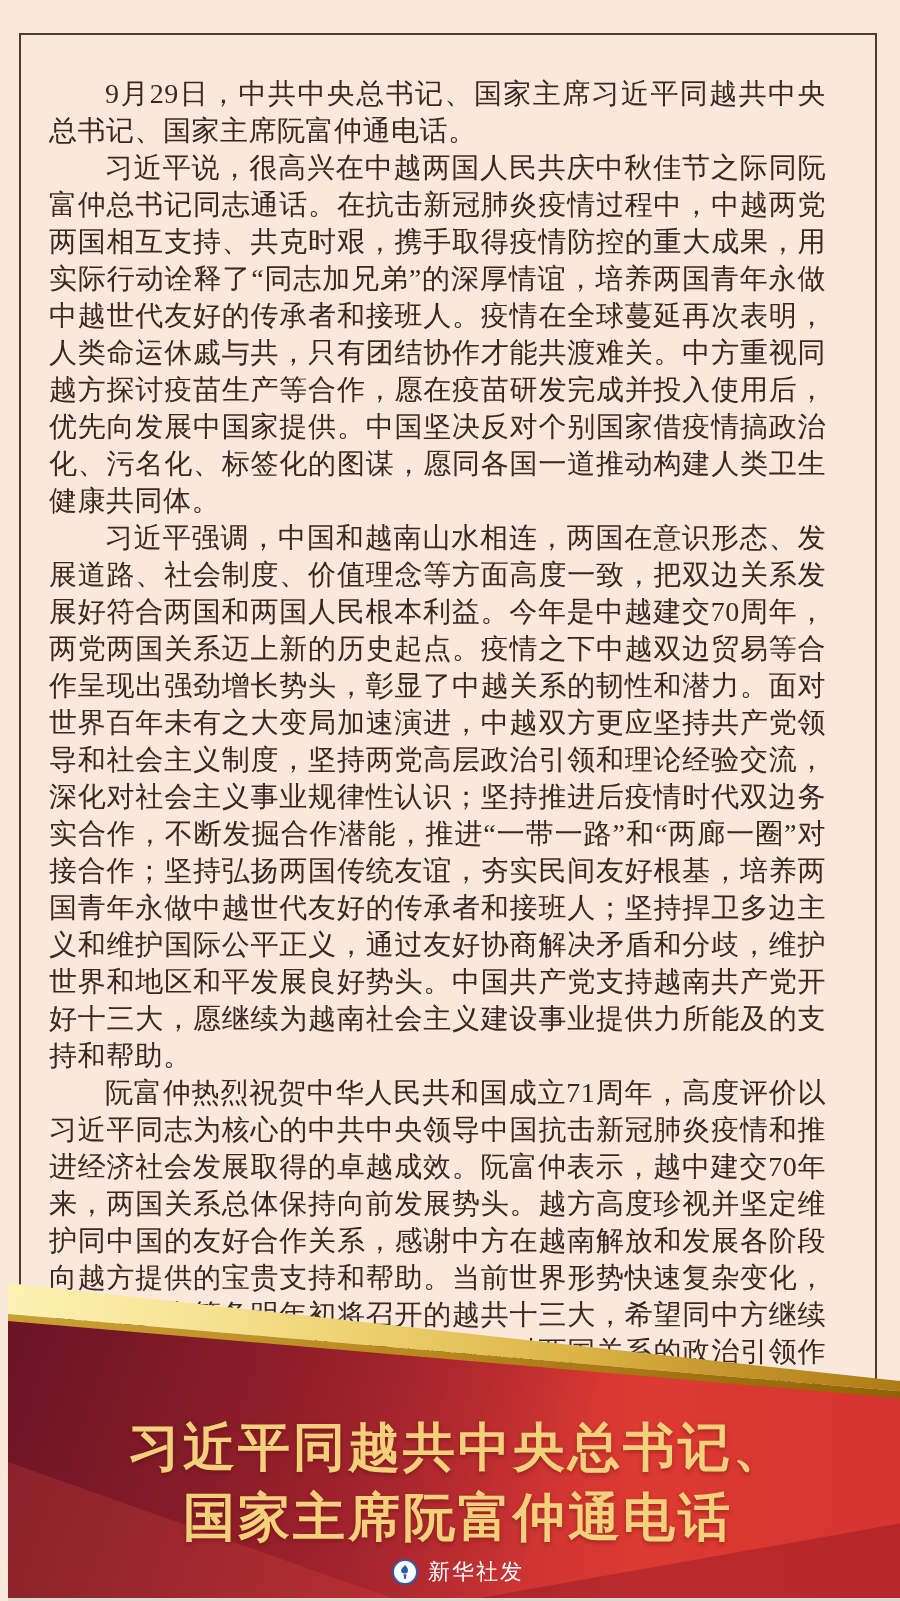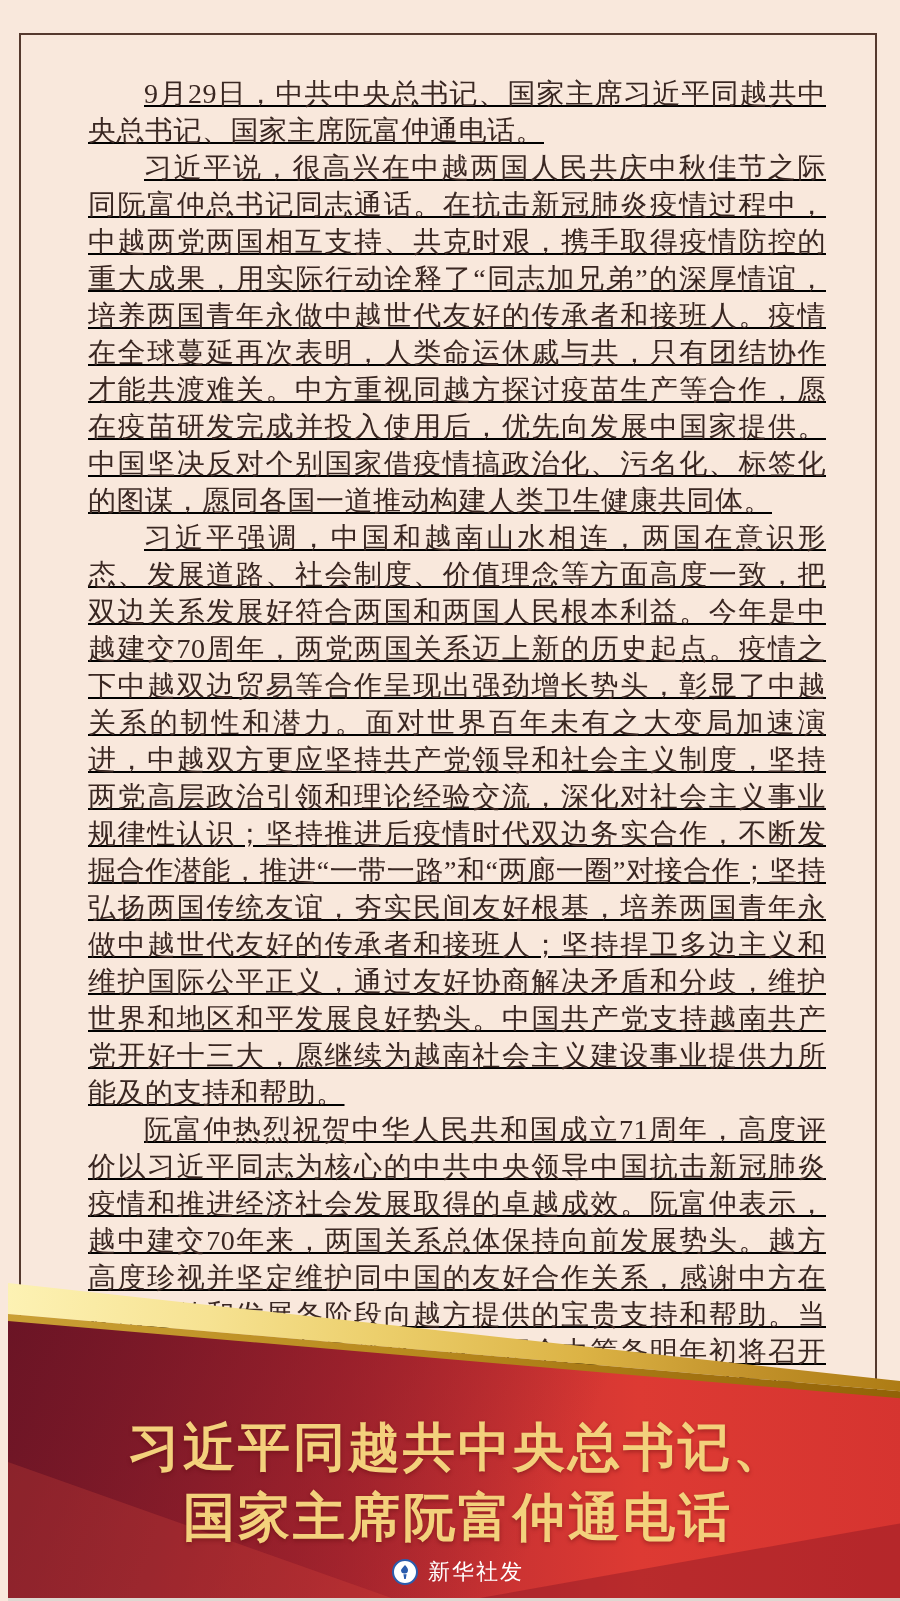--- a/index.html
+++ b/index.html
@@ -11,22 +11,21 @@
     font-family: "Liberation Serif", serif;
   }
 
   
   .article-box {
     position: absolute;
     left: 19px; top: 33px;
     width: 858px; height: 1420px;
     border: 2px solid #55392e;
     box-sizing: border-box;
-    padding: 40px 49px 0 67px;
-    text-decoration: underline;
+    padding: 40px 49px 0 28px;
   }
   .article-text p {
     margin: 0;
     font-size: 28px;
     line-height: 37px;
     color: #3a2722;
     text-align: justify;
     text-indent: 2em;
     letter-spacing: 0.5px;
   }

